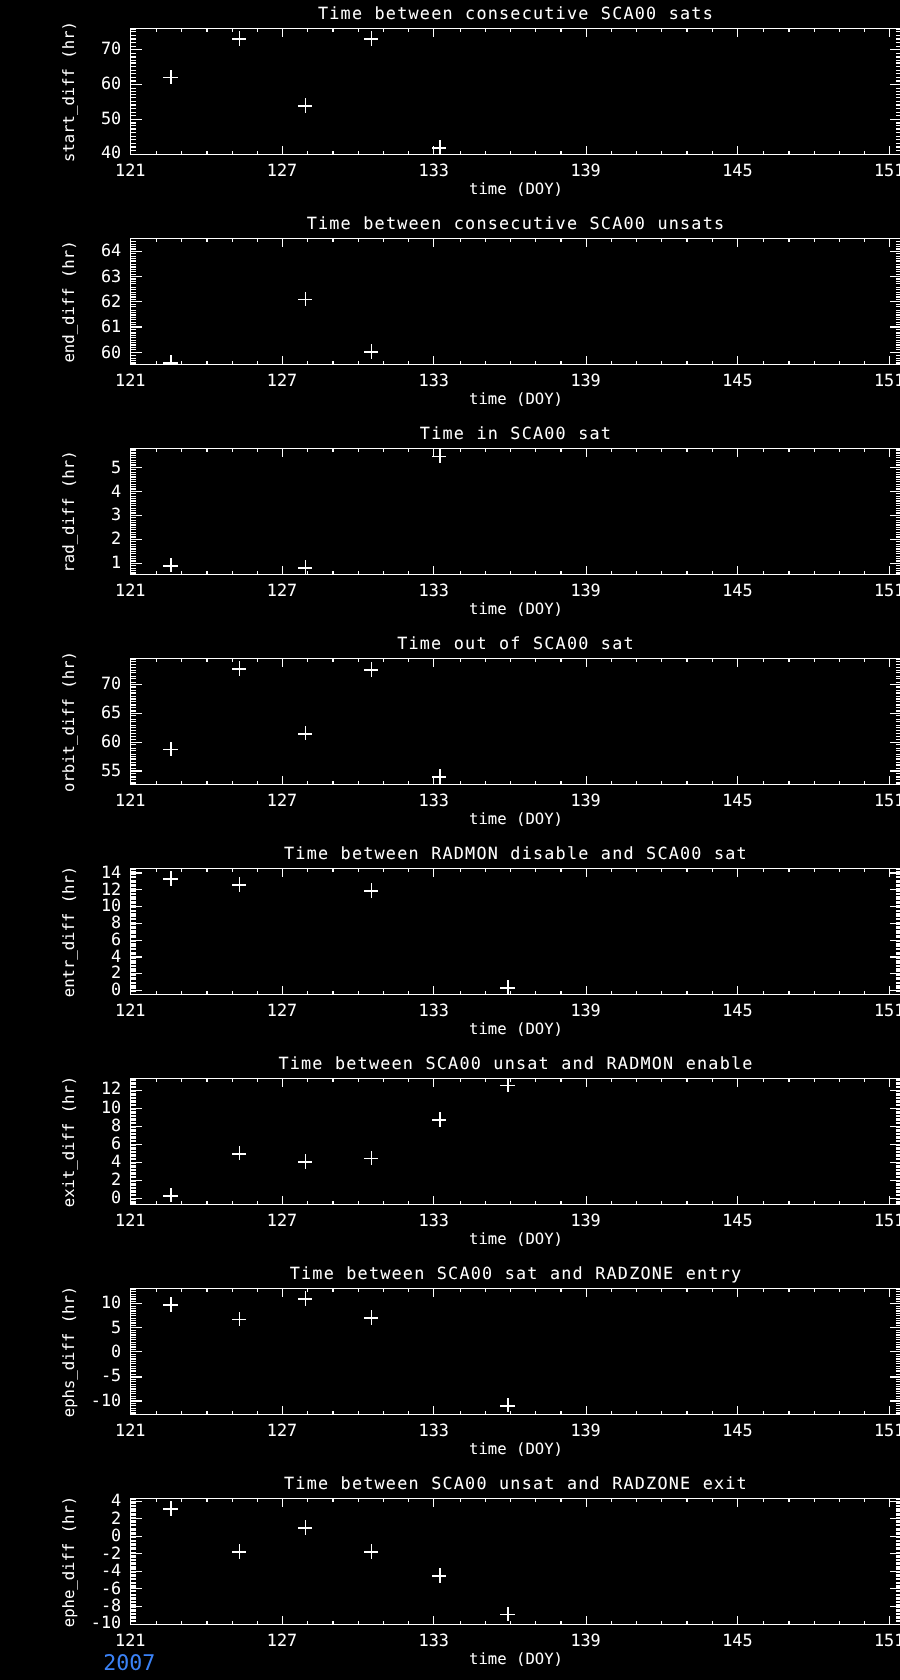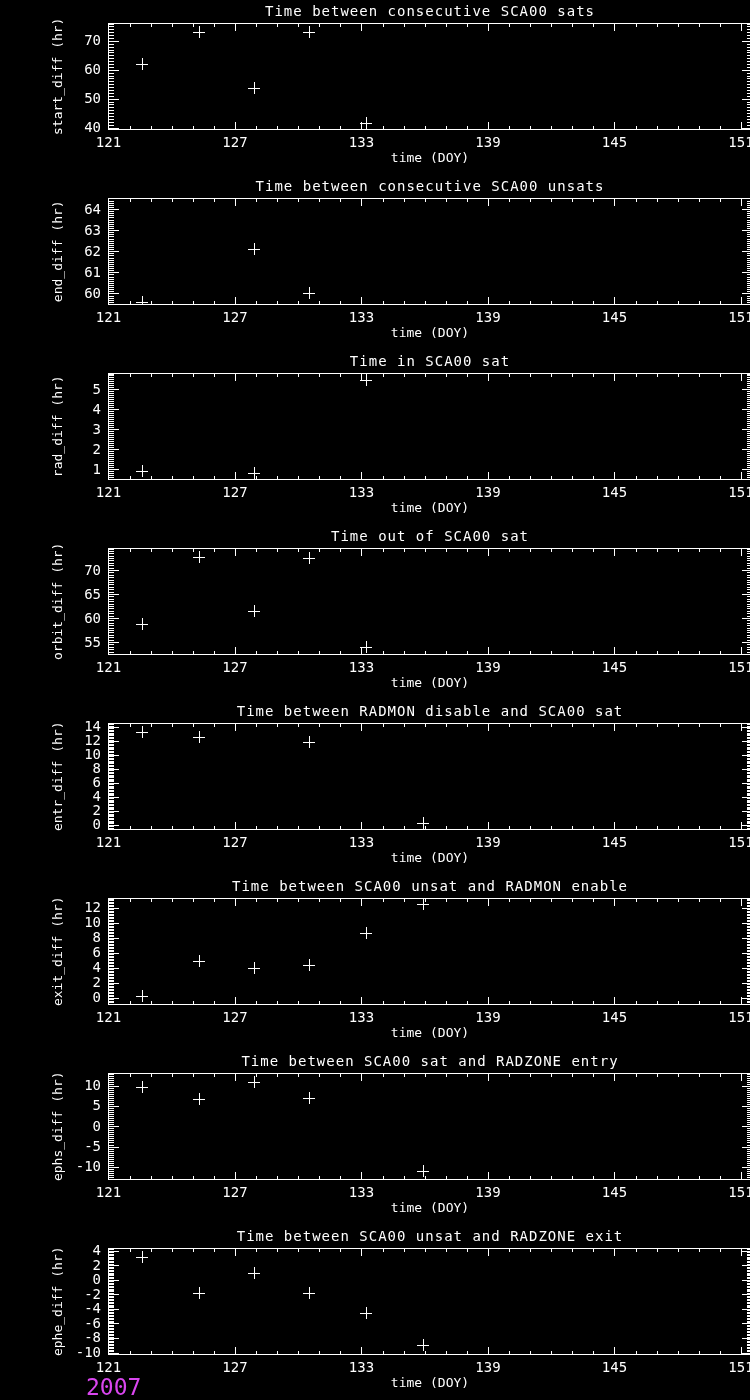--- a/index.html
+++ b/index.html
@@ -7,21 +7,21 @@
     width:750px;height:1400px;position:relative;overflow:hidden;
     font-family:"DejaVu Sans Mono", monospace;
   }
   #plot-stack{position:absolute;top:0;left:0;display:flex;flex-direction:column;padding-left:20px;}
   svg{display:block;}
   svg text{fill:#ffffff;}
   .chart-title{font-size:14px;letter-spacing:1px;}
   .tick-label{font-size:14px;}
   .axis-label{font-size:13px;}
   #year-label{
-    position:absolute;left:86px;top:1377px;color:#d946ef;font-size:23px;line-height:20px;
+    position:absolute;left:86px;top:1377px;color:#3b82f6;font-size:18px;line-height:20px;
   }
 </style>
 </head>
 <body>
 
 <div id="plot-stack">
     <svg width="750" height="175" viewBox="0 0 750 175">
       <defs>
         <clipPath id="clip0">
           <rect x="88.5" y="23.5" width="643" height="105.5"></rect>

